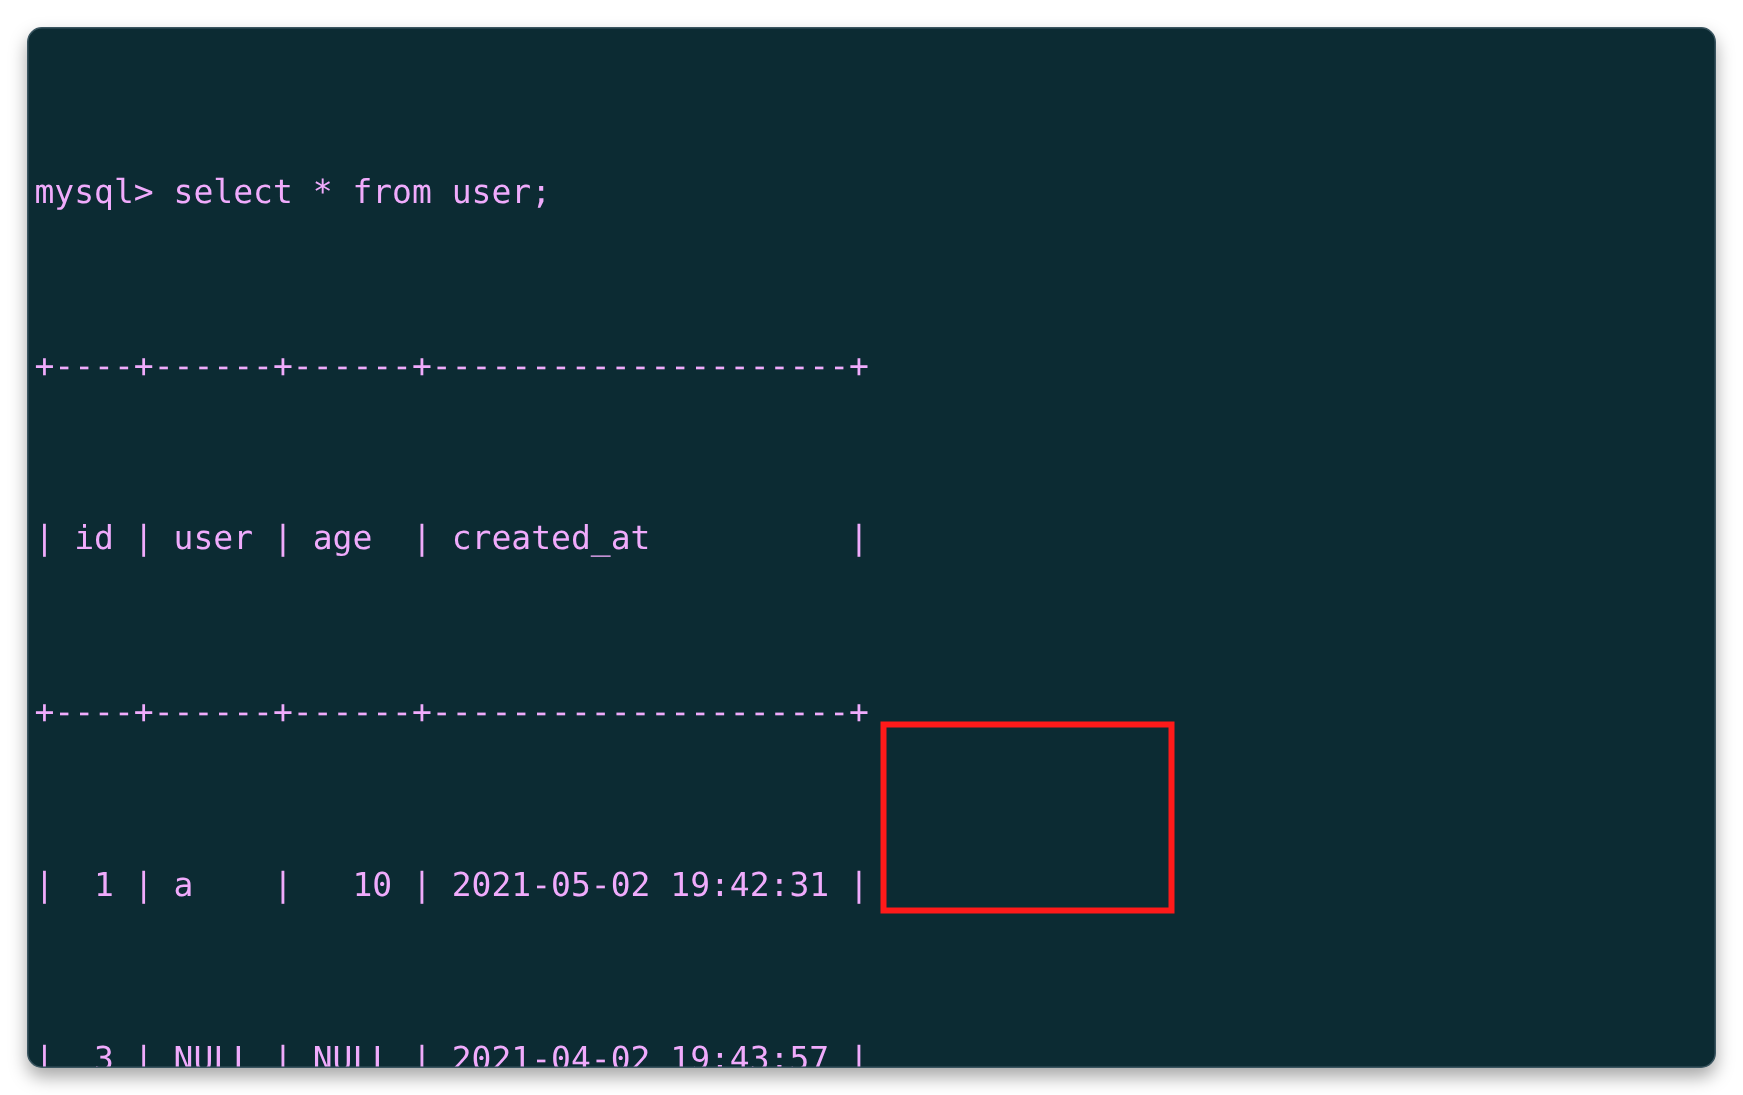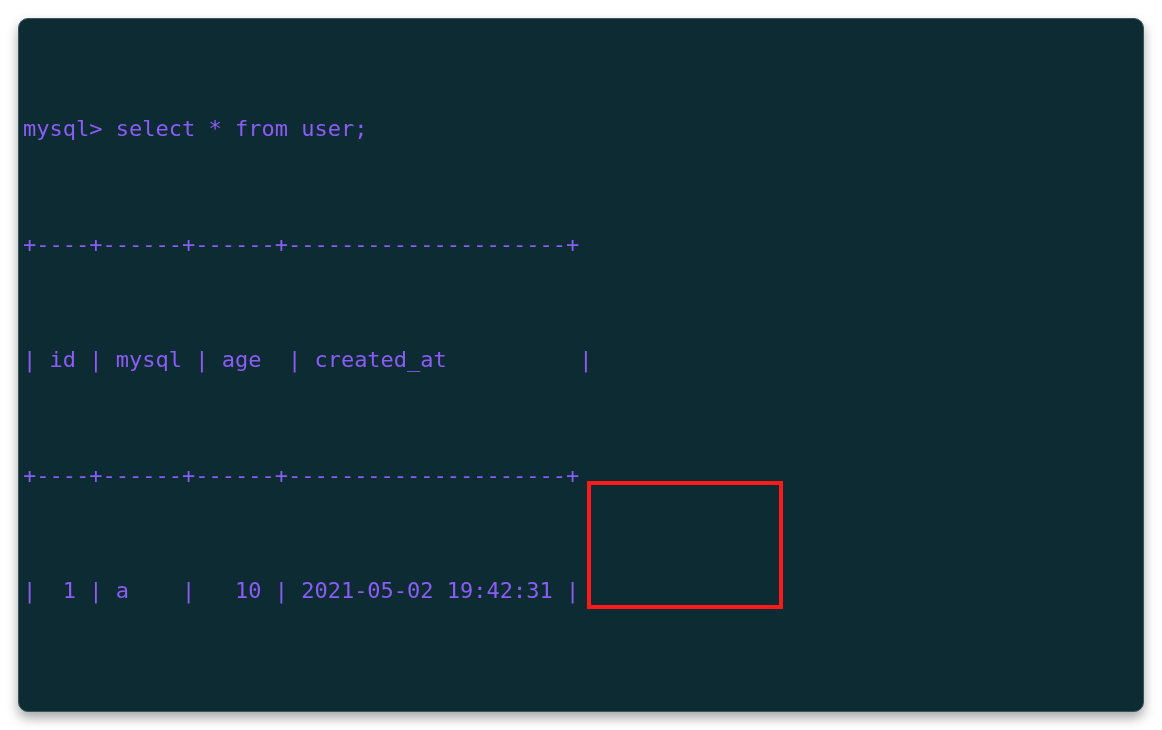--- a/index.html
+++ b/index.html
@@ -8,21 +8,21 @@
     padding: 18px;
     font-family: "Menlo", "Consolas", "DejaVu Sans Mono", monospace;
     width: 1162px;
     height: 730px;
   }
   .terminal {
     background: #0c2b33;
     border: 1px solid #3a5560;
     border-radius: 10px;
     padding: 14px 4px 14px 4px;
-    color: #8b5cf6;
+    color: #f0abfc;
     font-size: 22px;
     line-height: 1.75;
     white-space: pre;
     box-shadow: 0 6px 12px rgba(0,0,0,0.35);
     position: relative;
     height: 694px;
     overflow: hidden;
   }
   .line { display: block; }
   .highlight-box {
@@ -30,23 +30,24 @@
     border: 4px solid #ff1a1a;
     pointer-events: none;
   }
 </style>
 </head>
 <body>
 
 <div class="terminal">
   <span class="line">mysql&gt; select * from user;</span>
   <span class="line">+----+------+------+---------------------+</span>
-  <span class="line">| id | mysql | age  | created_at          |</span>
+  <span class="line">| id | user | age  | created_at          |</span>
   <span class="line">+----+------+------+---------------------+</span>
   <span class="line">|  1 | a    |   10 | 2021-05-02 19:42:31 |</span>
+  <span class="line">|  3 | NULL | NULL | 2021-04-02 19:43:57 |</span>
   
   
   <span class="line"></span>
   
   
   
   
   
   
   

